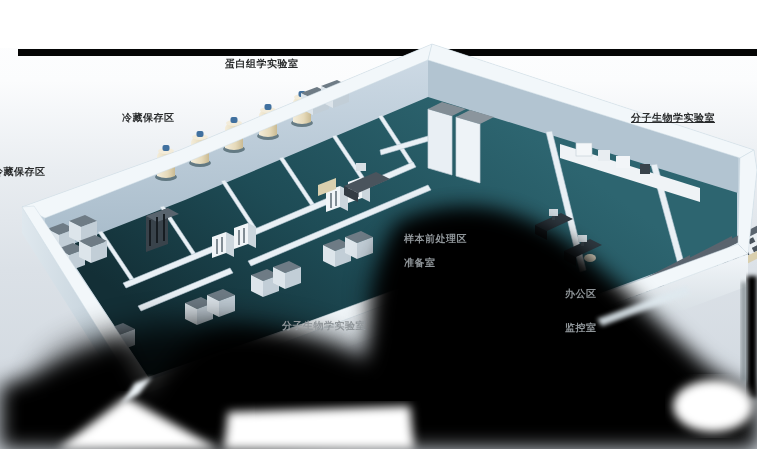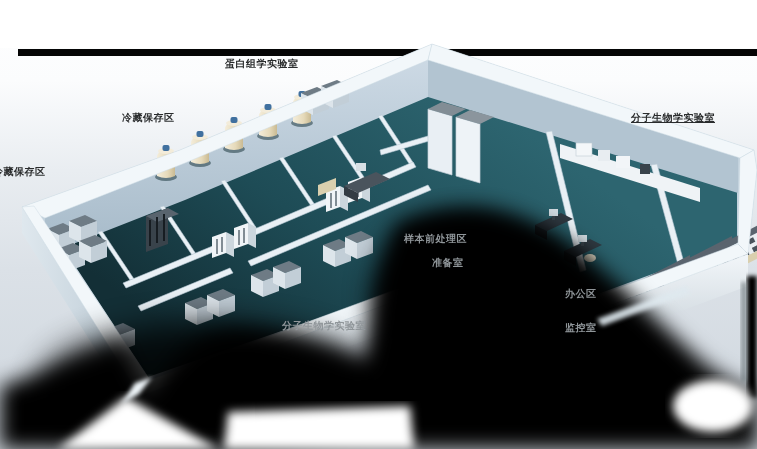--- a/index.html
+++ b/index.html
@@ -13,21 +13,21 @@
     position:absolute;font-weight:bold;font-size:10px;line-height:14px;
     letter-spacing:0.5px;white-space:nowrap;pointer-events:none;
   }
   .lbl-dark{color:#2a2c2d;}
   .lbl-light{color:#9096999;color:#90969a;}
   .lbl-proteomics{left:225px;top:57px;}
   .lbl-ln2{left:122px;top:111px;}
   .lbl-cold{left:-7px;top:165px;}
   .lbl-molbio{left:631px;top:111px;text-decoration:underline;}
   .lbl-sample{left:404px;top:232px;}
-  .lbl-prep{left:404px;top:256px;margin-left:28px;}
+  .lbl-prep{left:404px;top:256px;}
   .lbl-office{left:565px;top:287px;text-align:center;}
   .lbl-monitor{left:565px;top:321px;}
   .lbl-ult{left:282px;top:319px;}
 </style>
 </head>
 <body>
 
 <div class="stage">
 
 <svg width="757" height="449" viewBox="0 0 757 449" aria-hidden="true">

